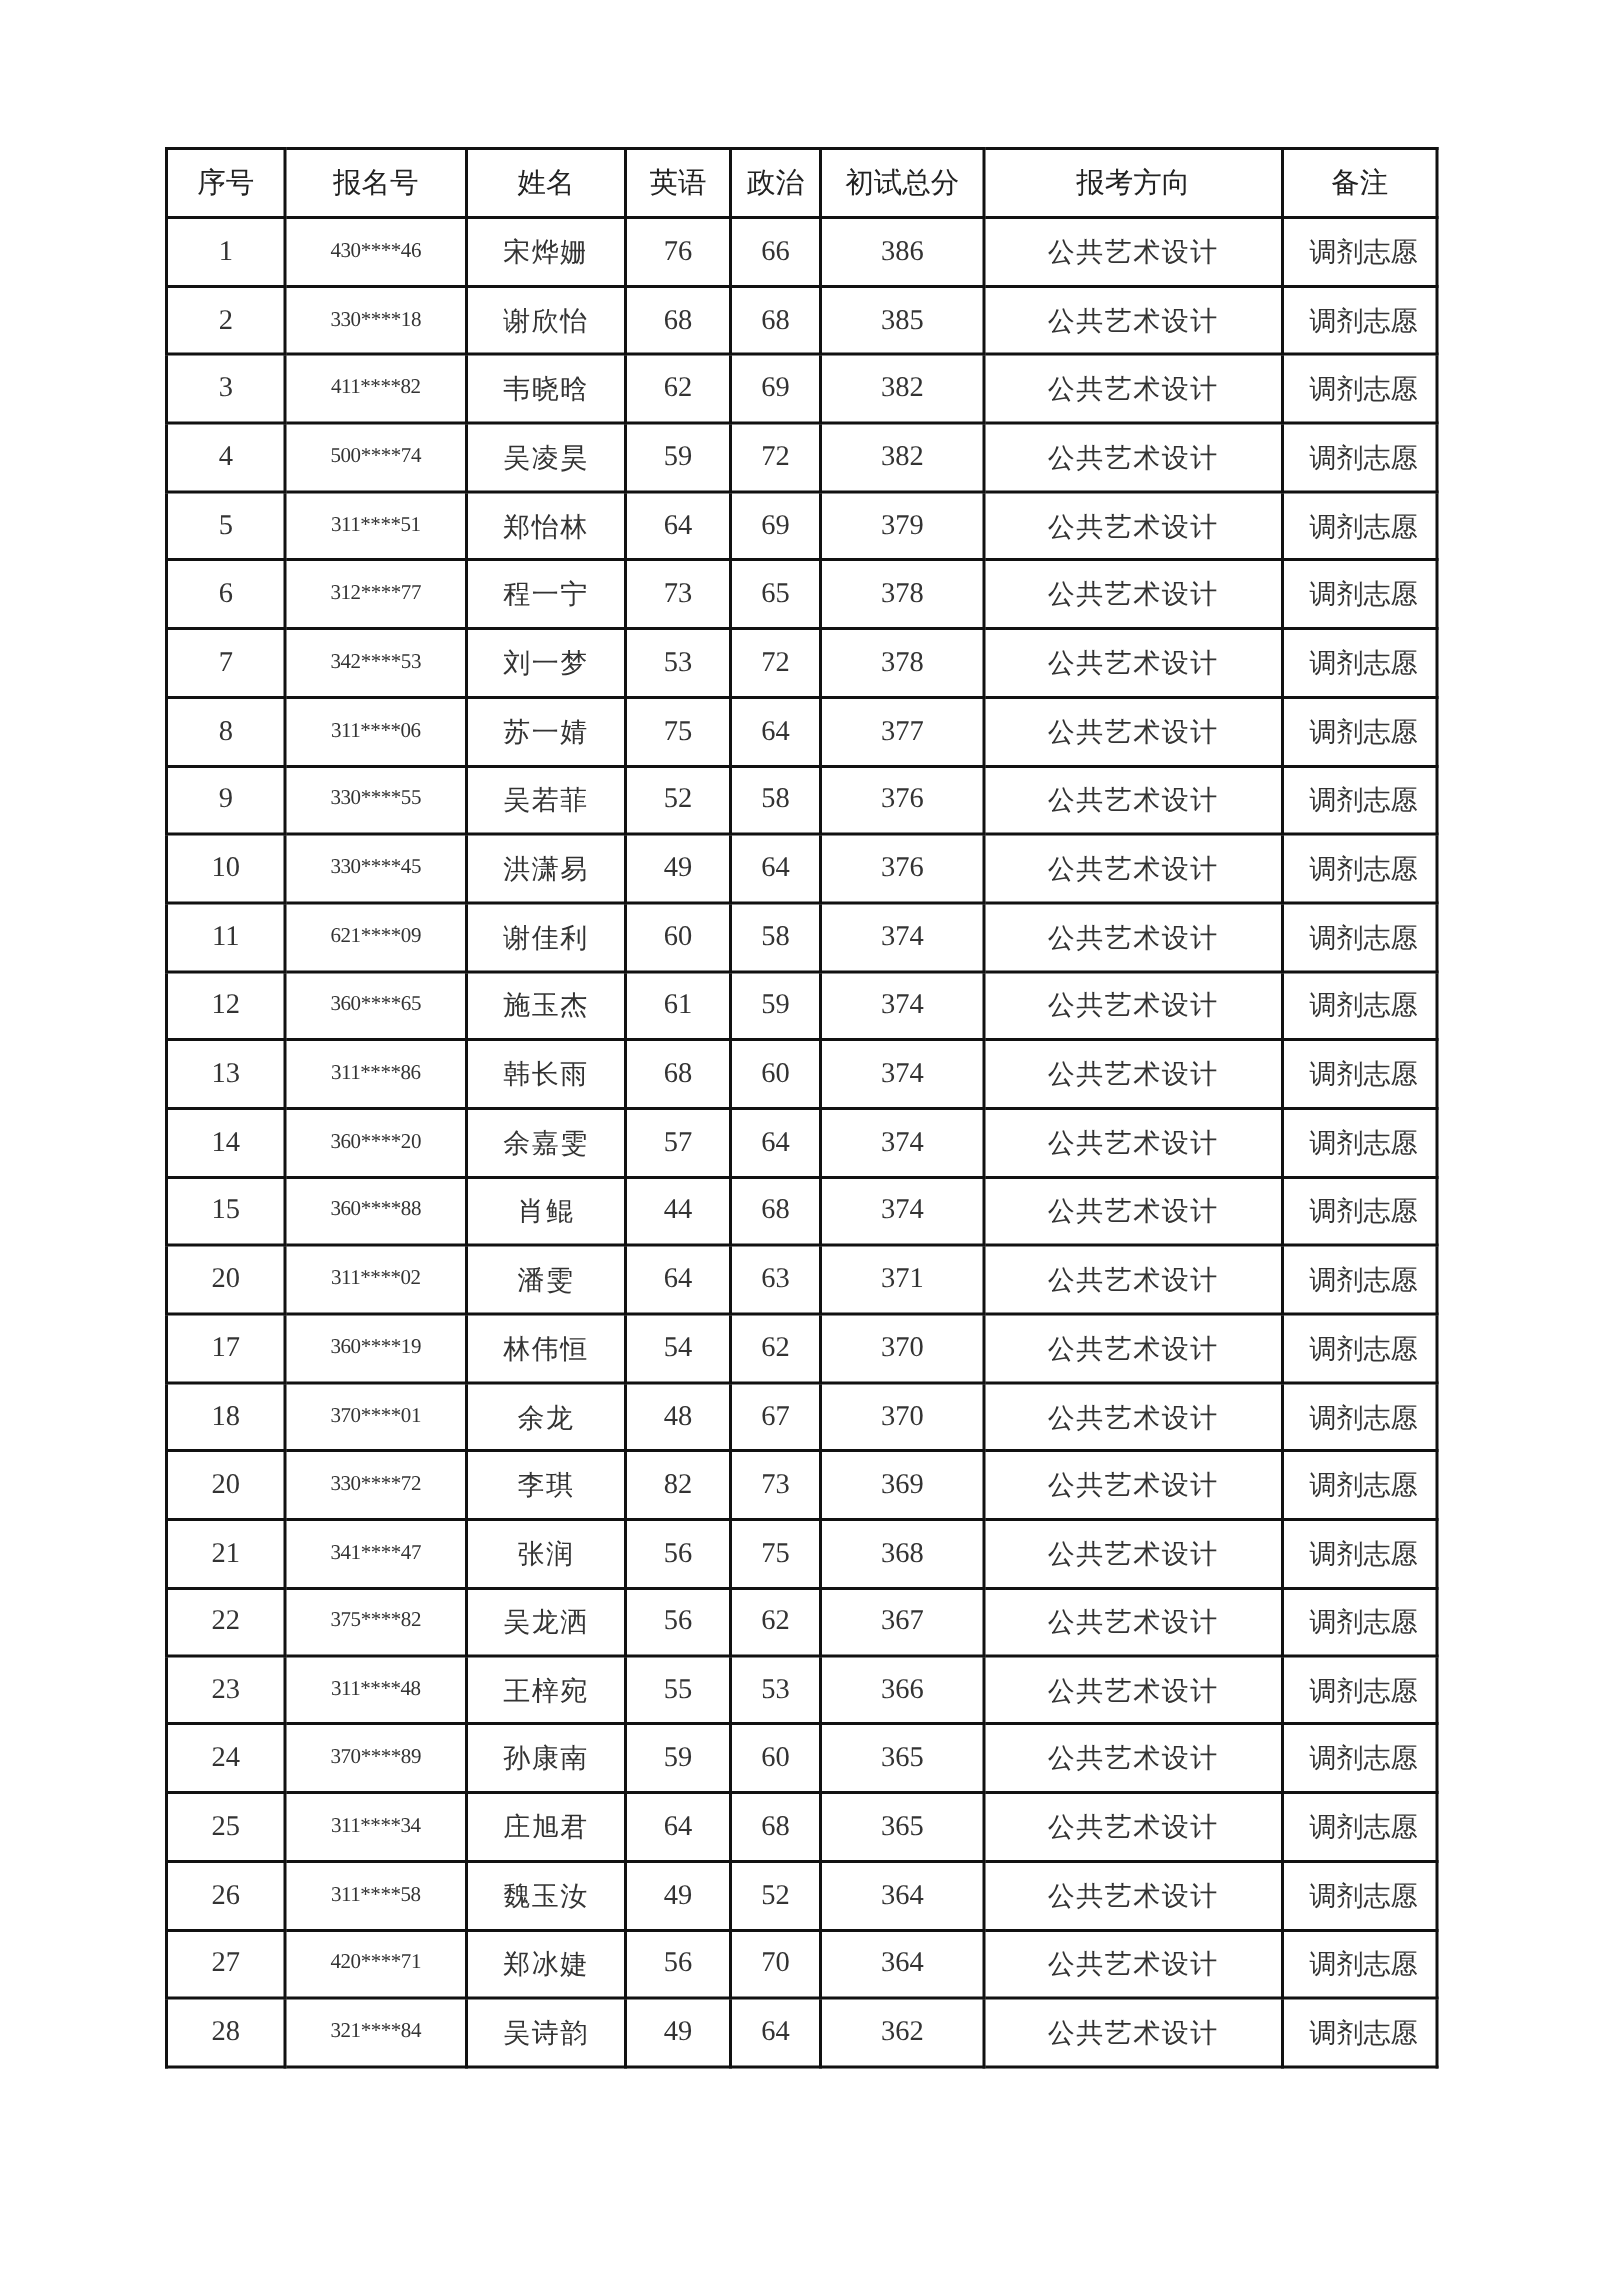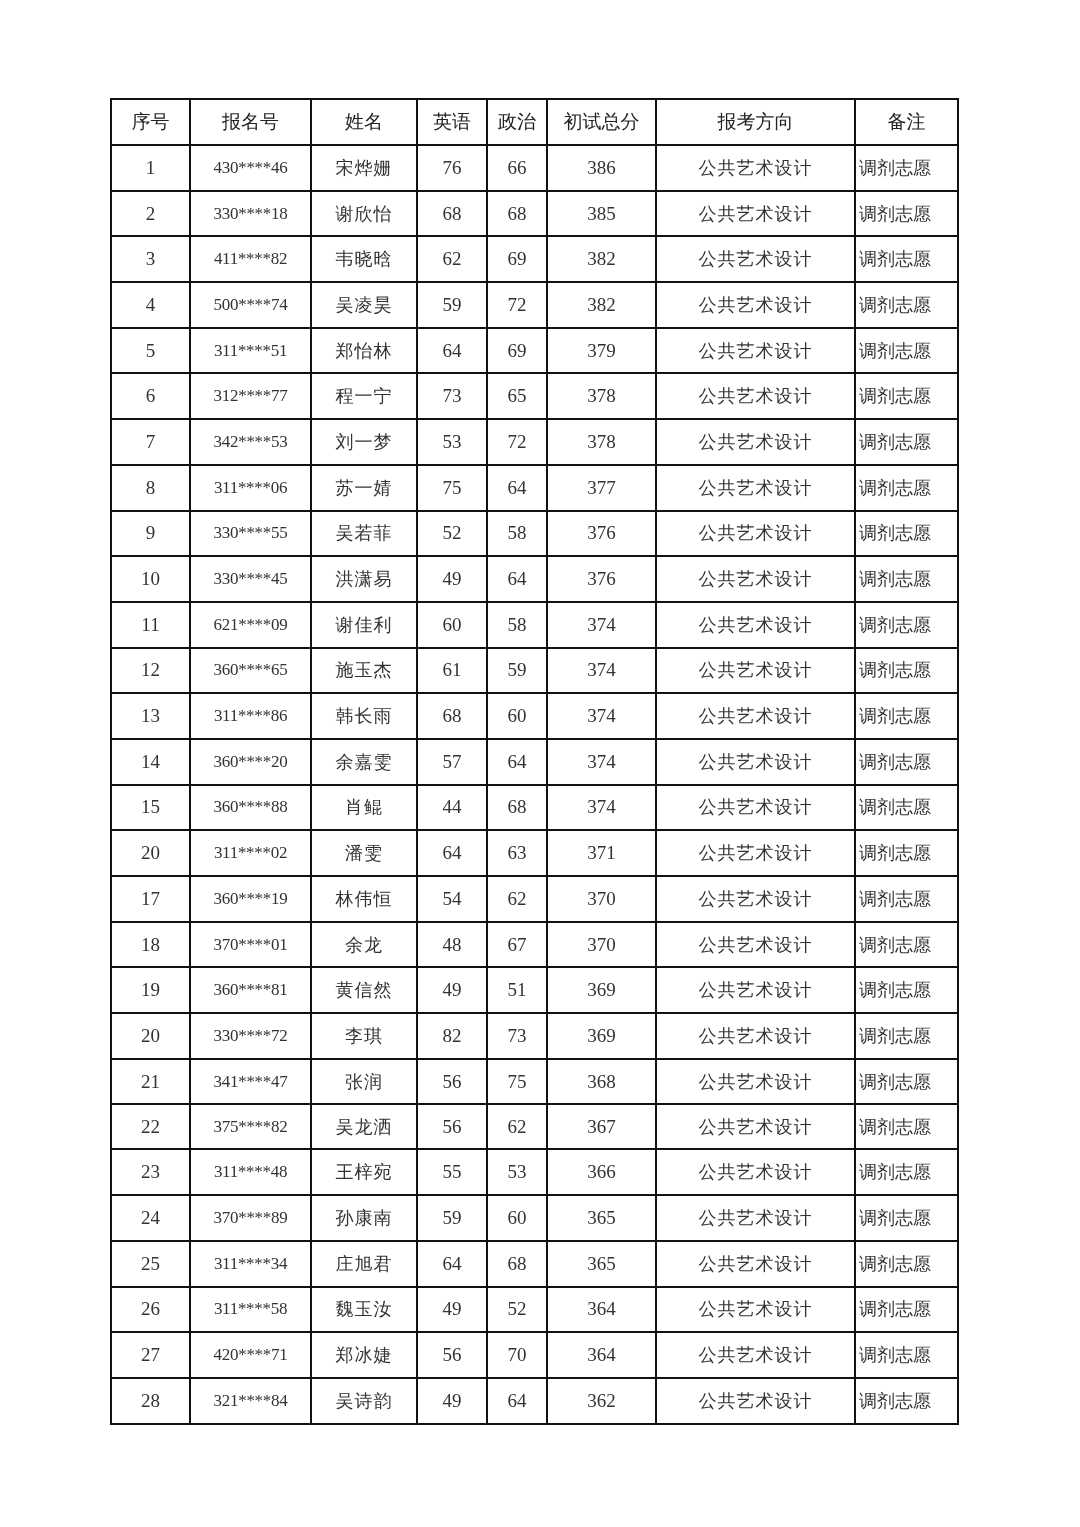--- a/index.html
+++ b/index.html
@@ -38,23 +38,23 @@
     }
     th {
       font-size: 19px;
       color: #222;
     }
     td {
       font-size: 18px;
       color: #333;
     }
     td.num { font-family: "Liberation Serif", "DejaVu Serif", serif; font-size: 19px; }
-    td.id { font-family: "Liberation Serif", "DejaVu Serif", serif; font-size: 17px; letter-spacing: -0.3px; }
+    td.id { font-family: "Liberation Serif", "DejaVu Serif", serif; font-size: 14px; letter-spacing: -0.3px; }
     td.cn { font-size: 18px; letter-spacing: 1px; }
-    td.remark { text-align: left; padding-left: 3px; letter-spacing: 0px; }
+    td.remark { text-align: left; padding-left: 17px; letter-spacing: 0px; }
     col.c0 { width: 79px; }
     col.c1 { width: 121px; }
     col.c2 { width: 106px; }
     col.c3 { width: 70px; }
     col.c4 { width: 60px; }
     col.c5 { width: 109px; }
     col.c6 { width: 199px; }
     col.c7 { width: 103px; }
   </style>
 </head>
@@ -259,30 +259,20 @@
           <td class="num">18</td>
           <td class="id">370****01</td>
           <td class="cn">余龙</td>
           <td class="num">48</td>
           <td class="num">67</td>
           <td class="num">370</td>
           <td class="cn">公共艺术设计</td>
           <td class="cn remark">调剂志愿</td>
         </tr>
         <tr style="height: 45.7px;">
-          <td class="num">19</td>
-          <td class="id">360****81</td>
-          <td class="cn">黄信然</td>
-          <td class="num">49</td>
-          <td class="num">51</td>
-          <td class="num">369</td>
-          <td class="cn">公共艺术设计</td>
-          <td class="cn remark">调剂志愿</td>
-        </tr>
-        <tr style="height: 45.7px;">
           <td class="num">20</td>
           <td class="id">330****72</td>
           <td class="cn">李琪</td>
           <td class="num">82</td>
           <td class="num">73</td>
           <td class="num">369</td>
           <td class="cn">公共艺术设计</td>
           <td class="cn remark">调剂志愿</td>
         </tr>
         <tr style="height: 45.7px;">

